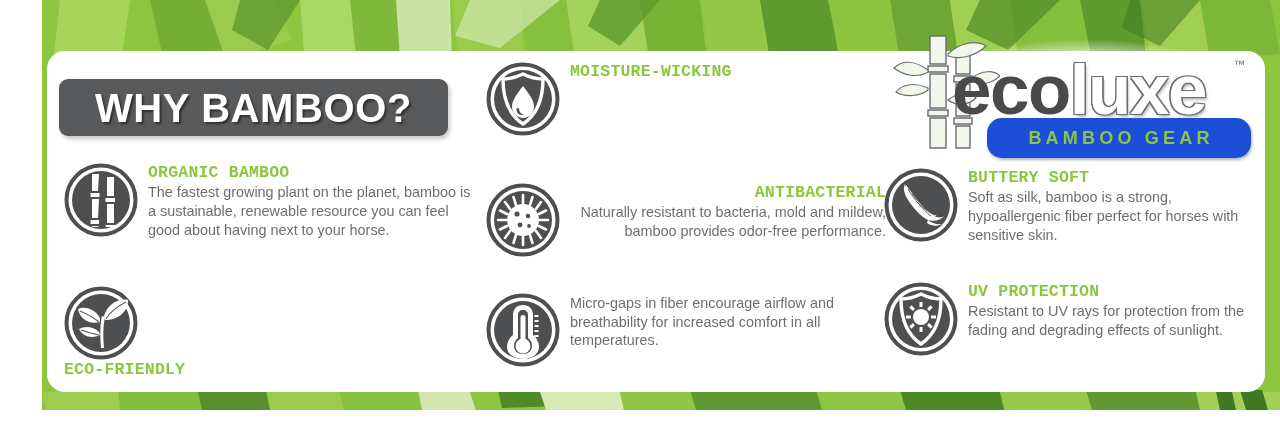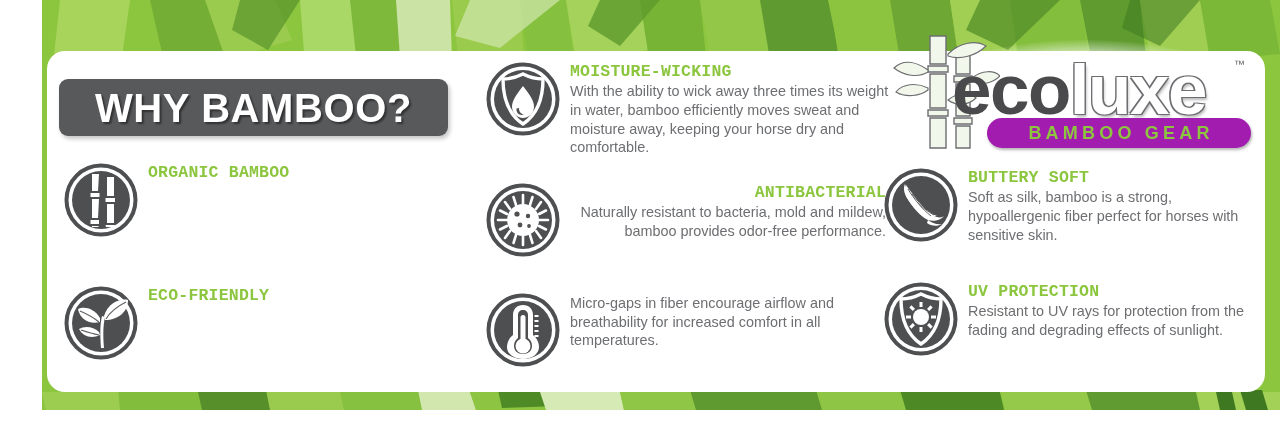--- a/index.html
+++ b/index.html
@@ -109,21 +109,21 @@
   .feature p {
     margin: 0;
     font-size: 14.4px;
     line-height: 1.30;
     color: #6D6E71;
     font-family: "Liberation Sans", sans-serif;
   }
 
   
   #f-organic  { left: 64px;  top: 163px; width: 410px; }
-  #f-eco      { left: 64px;  top: 286px; width: 420px; }
+  #f-eco      { left: 64px;  top: 286px; width: 420px; flex-direction: column; }
   #f-moisture { left: 486px; top: 62px;  width: 412px; }
   #f-anti     { left: 486px; top: 183px; width: 400px; text-align: right; }
   #f-climate  { left: 486px; top: 293px; width: 400px; }
   #f-soft     { left: 884px; top: 168px; width: 378px; }
   #f-uv       { left: 884px; top: 282px; width: 378px; }
 
   
   .logo {
     position: absolute;
     left: 890px;
@@ -166,22 +166,22 @@
     top: 36px;
     font-size: 11px;
     color: #58595B;
     font-family: "Liberation Sans", sans-serif;
   }
   .logo-tagline {
     position: absolute;
     left: 97px;
     top: 96px;
     width: 264px;
-    height: 30px;
-    background: #a21caf;
+    height: 40px;
+    background: #1d4ed8;
     border-radius: 15px;
     display: flex;
     align-items: center;
     justify-content: center;
     box-shadow: 1px 2px 3px rgba(0,0,0,0.3);
   }
   .logo-tagline span {
     color: #8CC63F;
     font-size: 18px;
     font-weight: bold;
@@ -313,20 +313,21 @@
         <g stroke="#FFFFFF" stroke-width="1.2" opacity="0.85">
           <line x1="30" y1="18" x2="33" y2="24"></line>
           <line x1="45" y1="20" x2="48" y2="27"></line>
           <line x1="30" y1="43" x2="33" y2="50"></line>
           <line x1="45" y1="47" x2="48" y2="54"></line>
         </g>
       </svg>
     </div>
     <div class="txt">
       <h3>ORGANIC BAMBOO</h3>
+      <p>The fastest growing plant on the planet, bamboo is a sustainable, renewable resource you can feel good about having next to your horse.</p>
     </div>
   </div>
 
   <div class="feature" id="f-eco">
     <div class="icon-wrap">
       <svg viewBox="0 0 74 74" width="74" height="74">
         <circle cx="37" cy="37" r="34.5" fill="none" stroke="#4E4F51" stroke-width="4"></circle>
         <circle cx="37" cy="37" r="29" fill="#4E4F51"></circle>
         <g fill="#FFFFFF">
           <path d="M37 62 C36 48 36 38 38 30 L41 31 C39 40 39 50 40 62 Z"></path>
@@ -351,21 +352,20 @@
       <svg viewBox="0 0 74 74" width="74" height="74">
         <circle cx="37" cy="37" r="34.5" fill="none" stroke="#4E4F51" stroke-width="4"></circle>
         <circle cx="37" cy="37" r="29" fill="#4E4F51"></circle>
         <path d="M37 12 C45 16 53 17 57 17 C57 34 52 52 37 62 C22 52 17 34 17 17 C21 17 29 16 37 12 Z" fill="none" stroke="#FFFFFF" stroke-width="3.4"></path>
         <path d="M37 24 C44 33 48 39 48 44.5 C48 51 43 56 37 56 C31 56 26 51 26 44.5 C26 39 30 33 37 24 Z" fill="#FFFFFF"></path>
         <path d="M33 46 C33 50 35 52 38 52.5 C34 54 30 51.5 30.5 46.5 Z" fill="#4E4F51"></path>
       </svg>
     </div>
     <div class="txt">
       <h3>MOISTURE-WICKING</h3>
-      <p>With the ability to wick away three times its weight in water, bamboo efficiently moves sweat and moisture away, keeping your horse dry and comfortable.</p>
     </div>
   </div>
 
   <div class="feature" id="f-anti">
     <div class="icon-wrap">
       <svg viewBox="0 0 74 74" width="74" height="74">
         <circle cx="37" cy="37" r="34.5" fill="none" stroke="#4E4F51" stroke-width="4"></circle>
         <circle cx="37" cy="37" r="29" fill="#4E4F51"></circle>
         <g stroke="#FFFFFF" stroke-width="2.6" stroke-linecap="round">
           <line x1="37" y1="12" x2="37" y2="21"></line>

